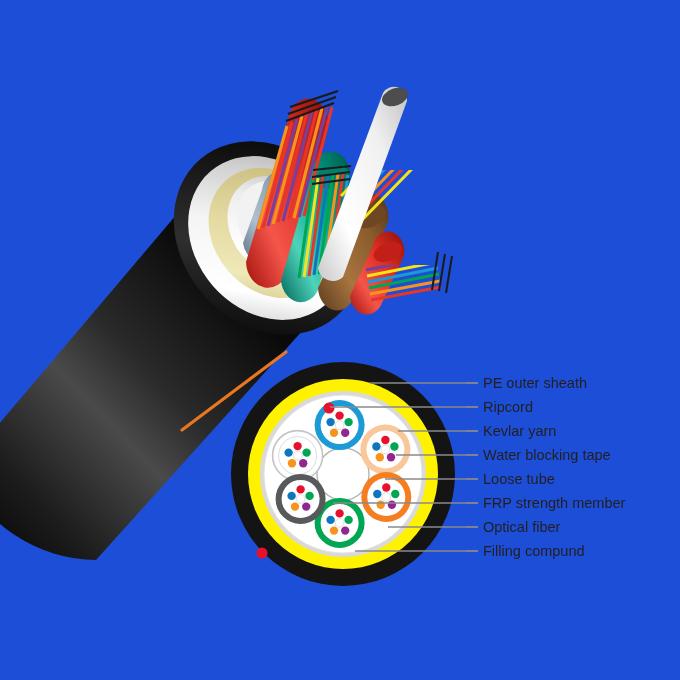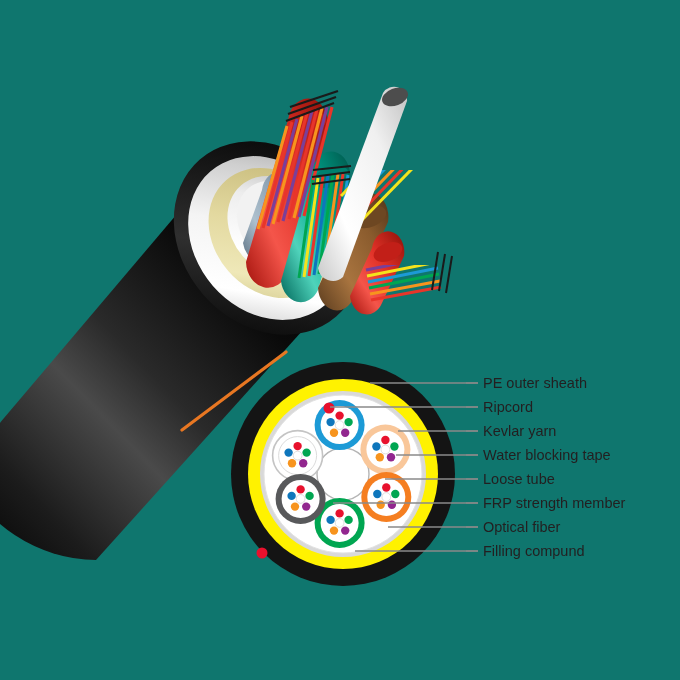--- a/index.html
+++ b/index.html
@@ -12,21 +12,21 @@
     height: 680px;
     position: relative;
     overflow: hidden;
     font-family: "Liberation Sans", sans-serif;
   }
   #stage {
     position: absolute;
     left: 0; top: 0;
     width: 680px;
     height: 680px;
-    background: #0f766e;
+    background: #1d4ed8;
   }
   #stage svg {
     display: block;
   }
   .legend-text {
     font-family: "Liberation Sans", sans-serif;
     font-size: 14.5px;
     fill: #231f20;
     dominant-baseline: middle;
   }

